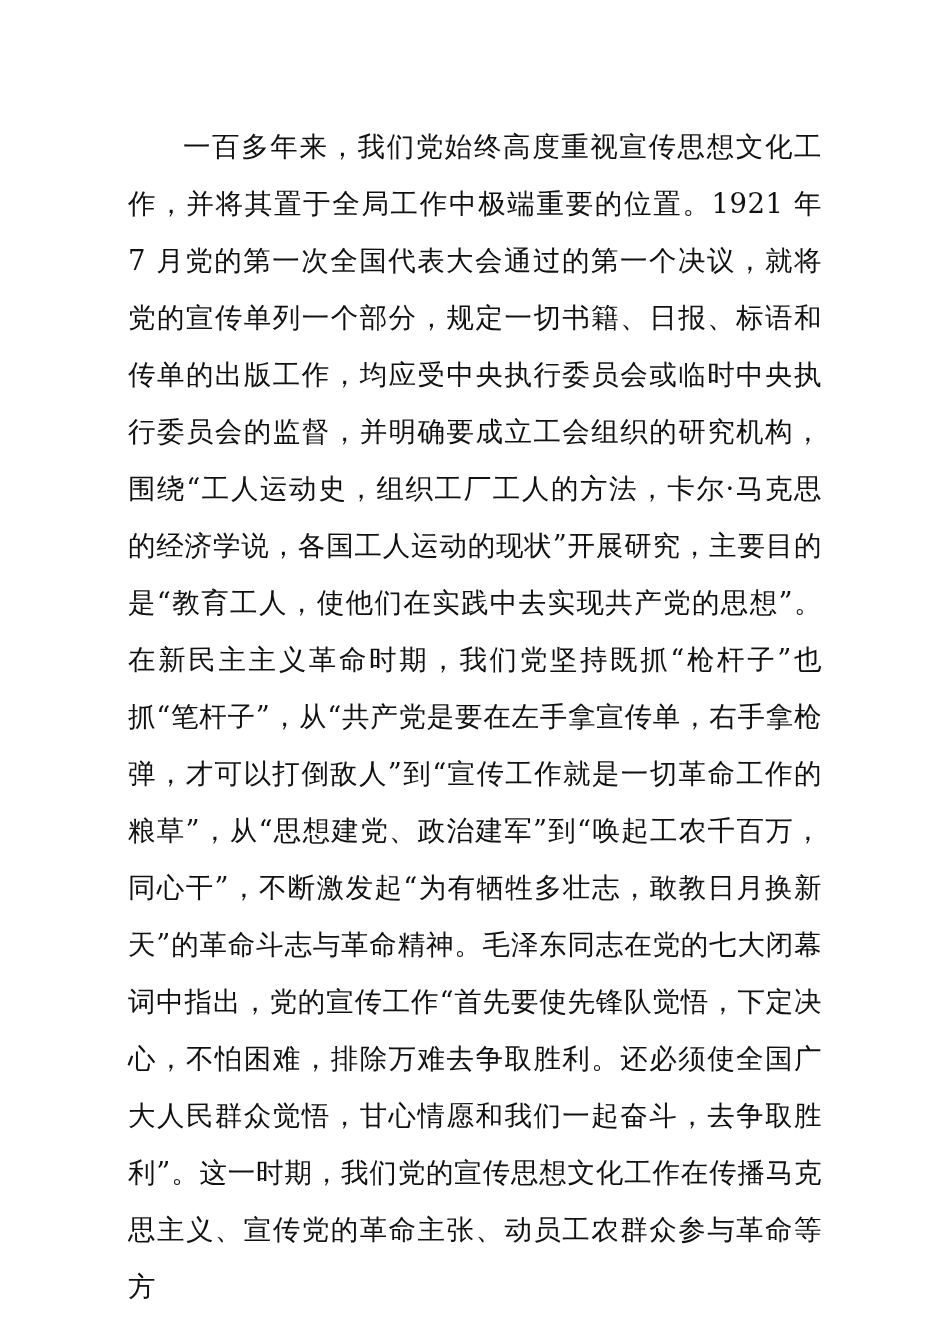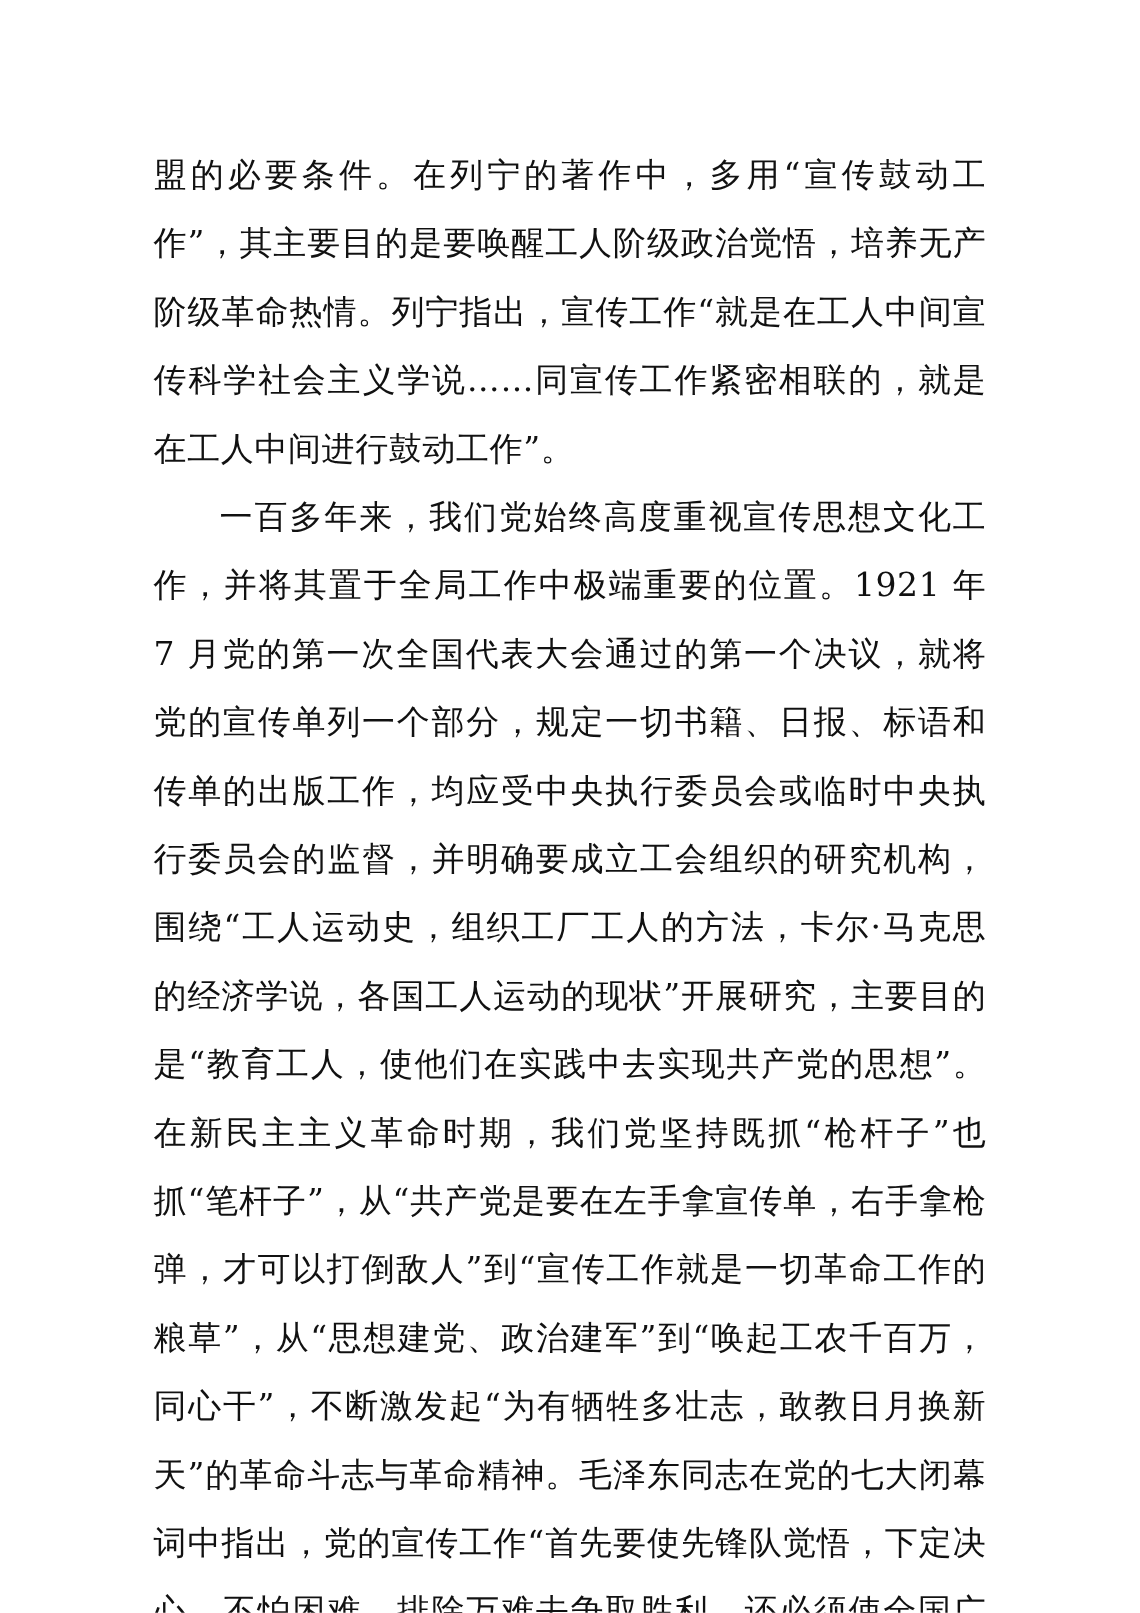--- a/index.html
+++ b/index.html
@@ -39,16 +39,15 @@
   }
   .indent {
     text-indent: 2em;
   }
 </style>
 </head>
 <body>
 
 <div class="page">
   <div class="doc-body">
-    <p class="para">盟的必要条件。在列宁的著作中，多用“宣传鼓动工作”，其主要目的是要唤醒工人阶级政治觉悟，培养无产阶级革命热情。列宁指出，宣传工作“就是在工人中间宣传科学社会主义学说……同宣传工作紧密相联的，就是在工人中间进行鼓动工作”。</p>
     <p class="para indent">一百多年来，我们党始终高度重视宣传思想文化工作，并将其置于全局工作中极端重要的位置。1921 年 7 月党的第一次全国代表大会通过的第一个决议，就将党的宣传单列一个部分，规定一切书籍、日报、标语和传单的出版工作，均应受中央执行委员会或临时中央执行委员会的监督，并明确要成立工会组织的研究机构，围绕“工人运动史，组织工厂工人的方法，卡尔·马克思的经济学说，各国工人运动的现状”开展研究，主要目的是“教育工人，使他们在实践中去实现共产党的思想”。在新民主主义革命时期，我们党坚持既抓“枪杆子”也抓“笔杆子”，从“共产党是要在左手拿宣传单，右手拿枪弹，才可以打倒敌人”到“宣传工作就是一切革命工作的粮草”，从“思想建党、政治建军”到“唤起工农千百万，同心干”，不断激发起“为有牺牲多壮志，敢教日月换新天”的革命斗志与革命精神。毛泽东同志在党的七大闭幕词中指出，党的宣传工作“首先要使先锋队觉悟，下定决心，不怕困难，排除万难去争取胜利。还必须使全国广大人民群众觉悟，甘心情愿和我们一起奋斗，去争取胜利”。这一时期，我们党的宣传思想文化工作在传播马克思主义、宣传党的革命主张、动员工农群众参与革命等方</p>
   </div>
 </div>
 
 </body></html>

